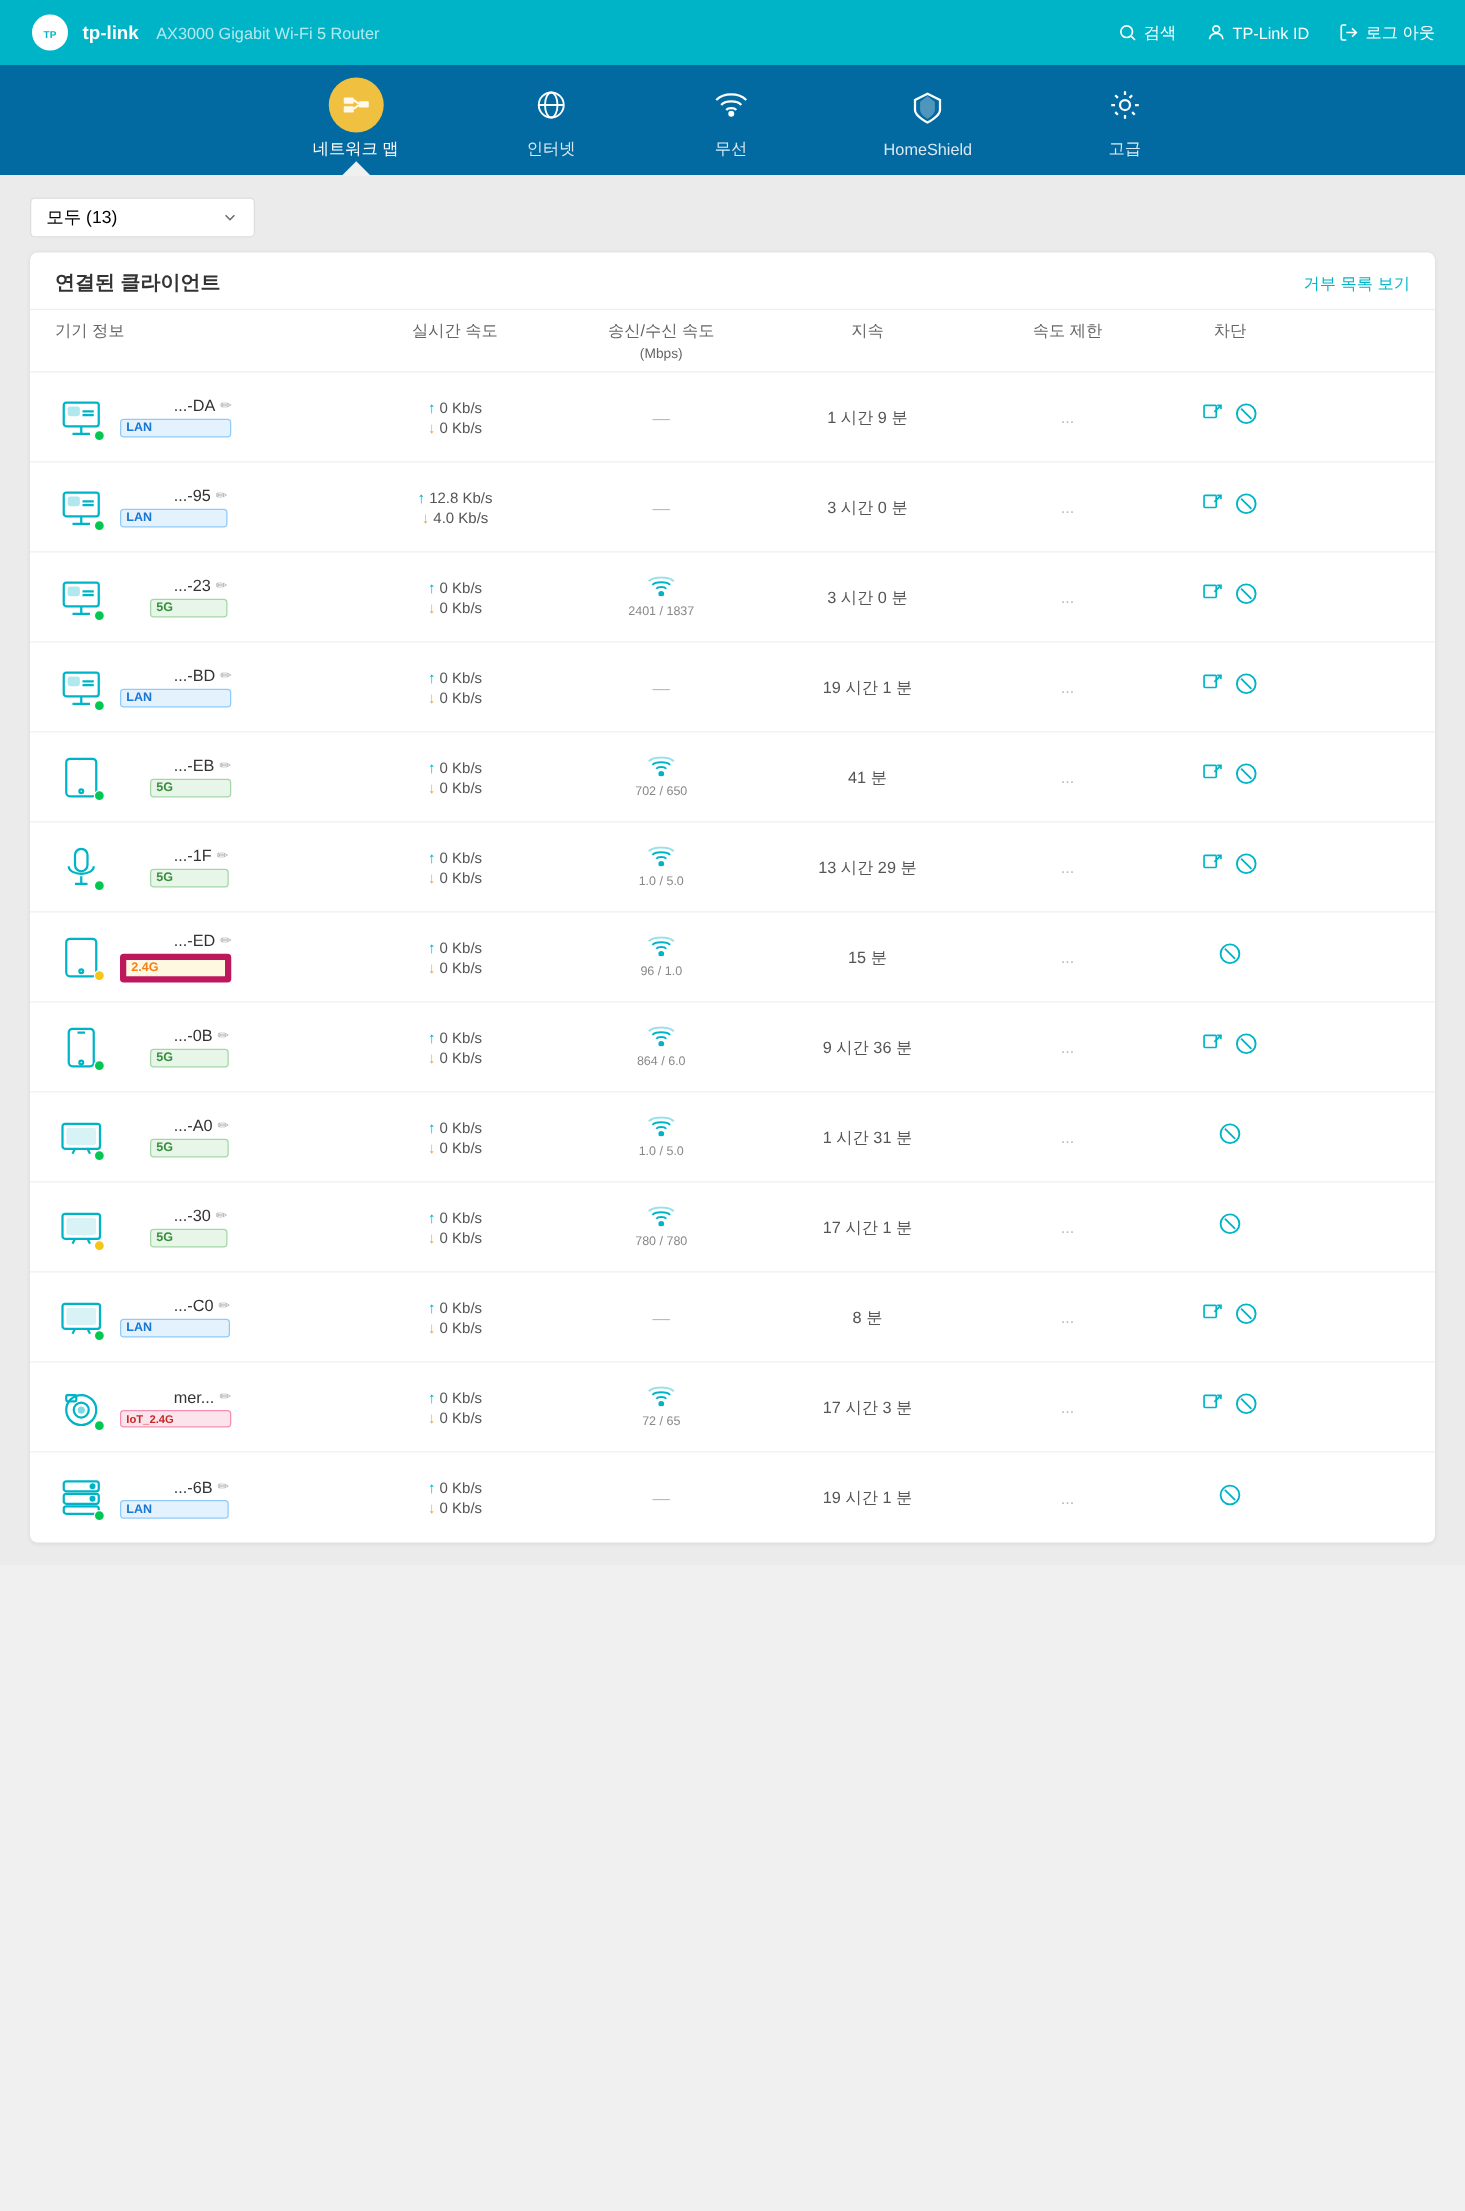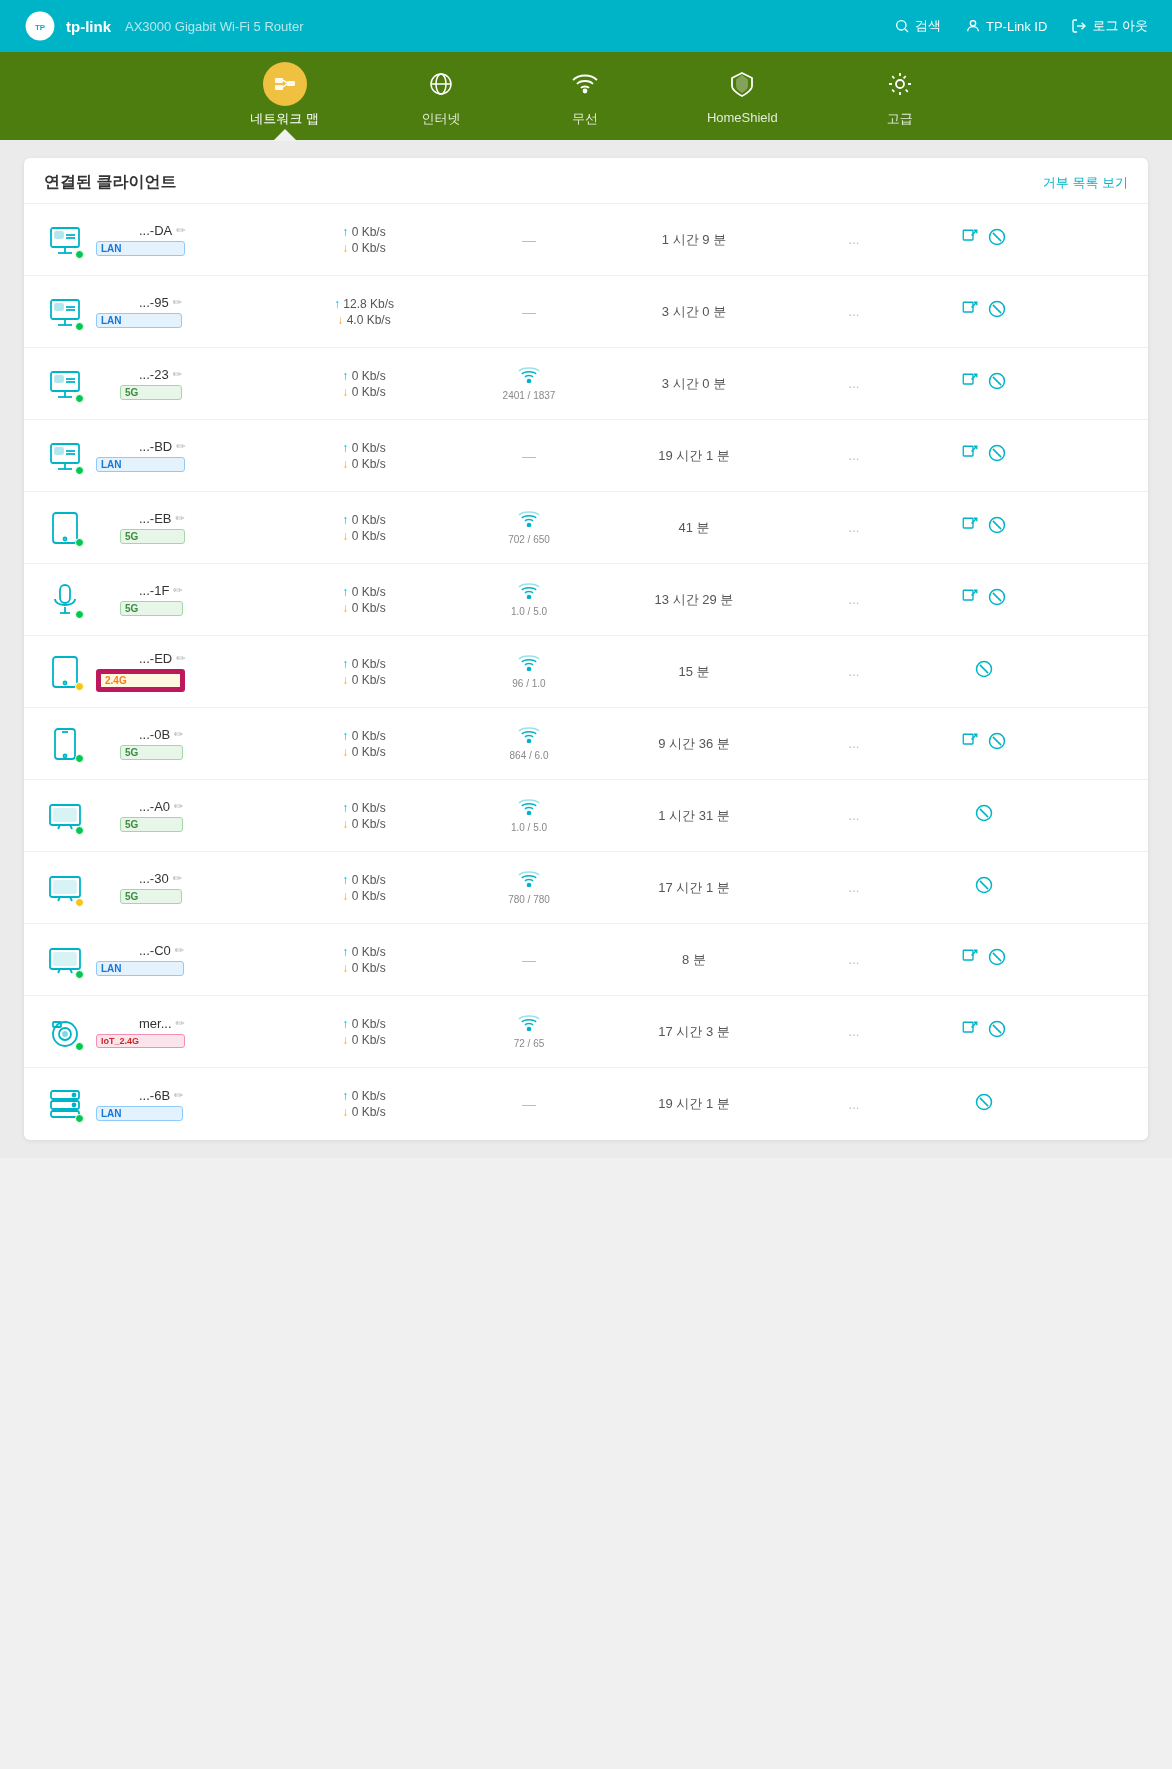--- a/index.html
+++ b/index.html
@@ -35,25 +35,26 @@
     }
     .header-right-item {
       display: flex;
       align-items: center;
       gap: 5px;
       cursor: pointer;
     }
 
     
     .nav {
-      background: #4d7c0f;
+      background: #0369a1;
       display: flex;
       justify-content: center;
       gap: 60px;
       padding-bottom: 0;
+      align-items: center;
     }
     .nav-item {
       display: flex;
       flex-direction: column;
       align-items: center;
       padding: 10px 20px 12px;
       cursor: pointer;
       color: rgba(255,255,255,0.85);
       font-size: 13px;
       position: relative;
@@ -385,27 +386,43 @@
         <circle cx="14" cy="14" r="4"></circle>
         <path d="M14 3v3M14 22v3M3 14h3M22 14h3M6.2 6.2l2.1 2.1M19.7 19.7l2.1 2.1M19.7 6.2l-2.1 2.1M6.2 19.7l2.1 2.1"></path>
       </svg>
     </div>
     <span>고급</span>
   </div>
 </div>
 
 <div class="content" style="background:#ebebeb; padding:18px 24px;">
 
+  <div class="dropdown-wrapper">
+    <div class="dropdown">
+      <span>모두 (13)</span>
+      <svg width="14" height="14" viewBox="0 0 24 24" fill="none" stroke="#666" stroke-width="2">
+        <polyline points="6,9 12,15 18,9"></polyline>
+      </svg>
+    </div>
+  </div>
 
   <div class="table-card">
     <div class="table-header-row">
       <span class="table-title">연결된 클라이언트</span>
       <span class="table-link">거부 목록 보기</span>
     </div>
 
+    <div class="col-headers">
+      <div class="col-header">기기 정보</div>
+      <div class="col-header">실시간 속도</div>
+      <div class="col-header" style="text-align:center;">송신/수신 속도<br><span style="font-size:11px;">(Mbps)</span></div>
+      <div class="col-header">지속</div>
+      <div class="col-header">속도 제한</div>
+      <div class="col-header">차단</div>
+    </div>
 
     <div id="device-rows">
         <div class="device-row">
       <div class="device-info">
         <div class="device-icon-wrap">
           <svg width="34" height="34" viewBox="0 0 34 34" fill="none" stroke="#00b4c8" stroke-width="1.8">
           <rect x="3" y="5" width="28" height="19" rx="2"></rect>
           <line x1="17" y1="24" x2="17" y2="30"></line>
           <line x1="10" y1="30" x2="24" y2="30"></line>
           <rect x="7" y="9" width="8" height="6" rx="1" fill="#00b4c8" opacity="0.3"></rect>

